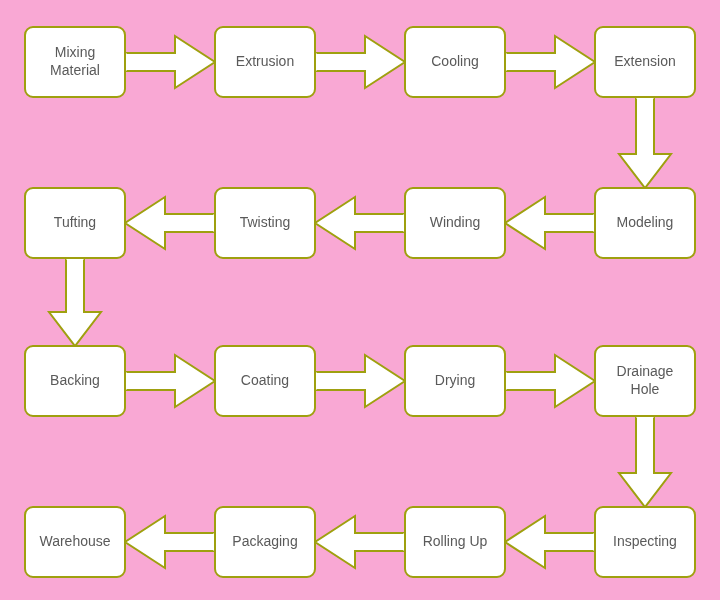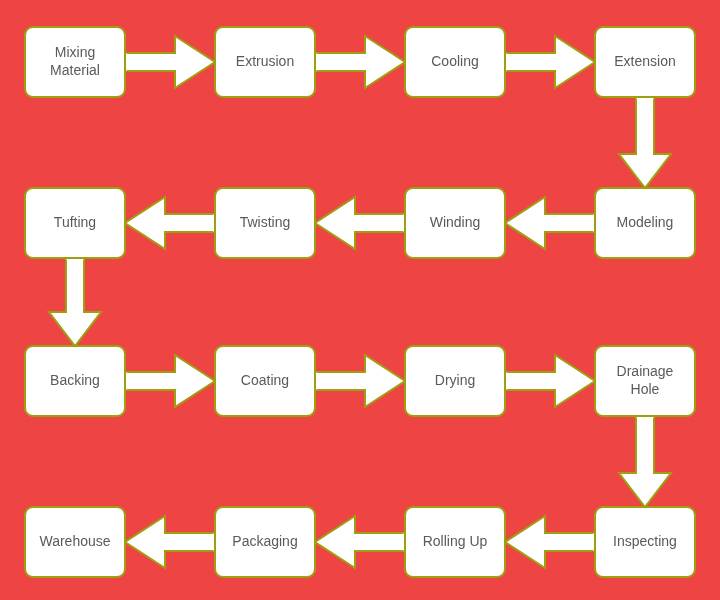--- a/index.html
+++ b/index.html
@@ -10,21 +10,21 @@
   body {
     width: 720px;
     height: 600px;
     font-family: "Liberation Sans", sans-serif;
     overflow: hidden;
   }
   #flow-root {
     position: relative;
     width: 720px;
     height: 600px;
-    background: #ef4444;
+    background: #f9a8d4;
   }
   svg#flow-svg {
     display: block;
     width: 720px;
     height: 600px;
   }
   .node-box {
     fill: #ffffff;
     stroke: #9fa00f;
     stroke-width: 2;

